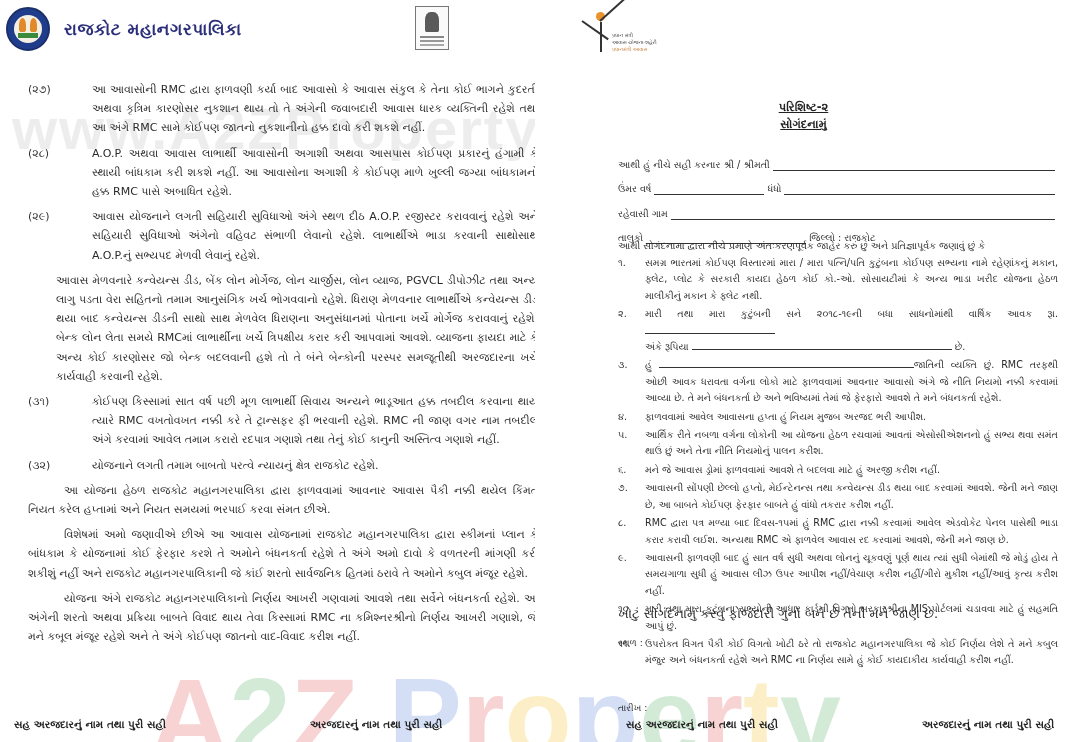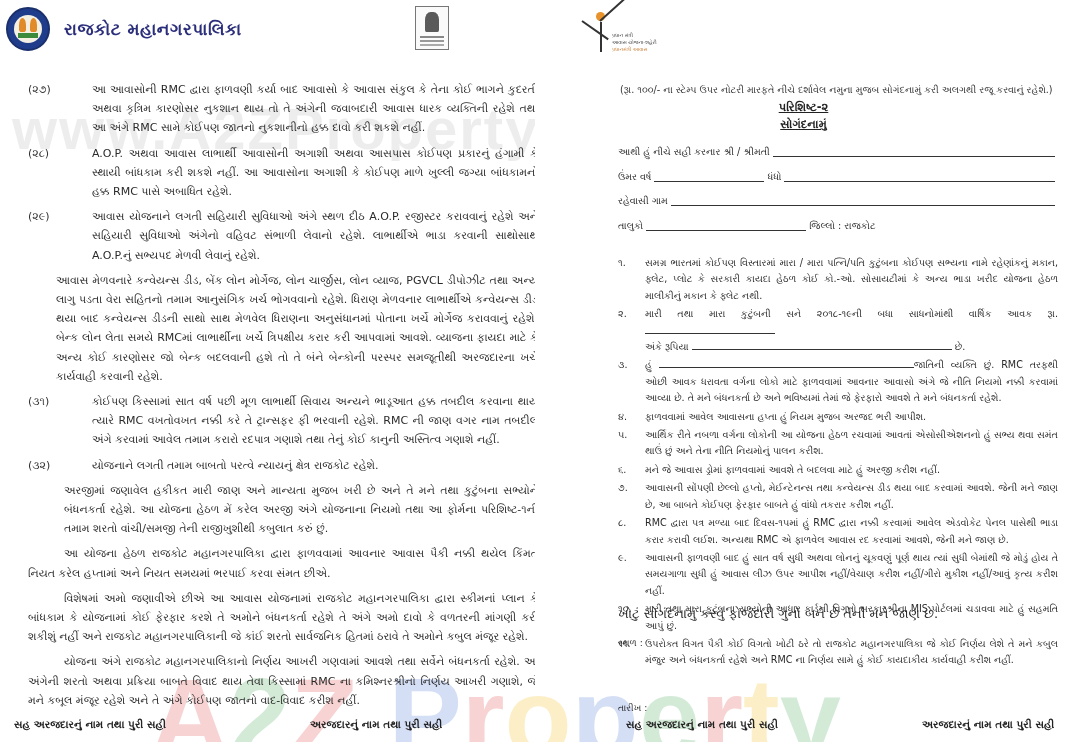--- a/index.html
+++ b/index.html
@@ -81,21 +81,21 @@
   .pmay-logo .wall { position: absolute; left: 20px; top: 16px; width: 2px; height: 30px; background: #333; }
   .pmay-logo .t1, .pmay-logo .t2, .pmay-logo .t3 { position: absolute; left: 32px; font-size: 5px; white-space: nowrap; }
   .pmay-logo .t1 { top: 26px; color: #333; }
   .pmay-logo .t2 { top: 33px; color: #333; }
   .pmay-logo .t3 { top: 40px; color: #c7782a; }
 
   .stamp-note { position: absolute; left: 80px; top: 84px; font-size: 9.6px; color: #333; white-space: nowrap; }
   .annex-title { position: absolute; left: 0; width: 527px; text-align: center; font-weight: bold; font-size: 11.5px; text-decoration: underline; color: #222; }
 
   .form-lines { position: absolute; left: 78px; top: 146px; width: 440px; font-size: 9.6px; }
-  .fline { display: flex; align-items: flex-start; height: 24.5px; }
+  .fline { display: flex; align-items: flex-end; height: 24.5px; }
   .fline .blank { border-bottom: 1px solid #333; height: 10px; margin: 0 3px; }
   .fline .grow { flex: 1; }
 
   .decl-intro { position: absolute; left: 78px; top: 240px; font-size: 9.6px; white-space: nowrap; }
   .decl-list { position: absolute; left: 78px; top: 255px; width: 440px; font-size: 9.6px; line-height: 16.4px; }
   .ditem { display: flex; margin-bottom: 2px; }
   .ditem .num { width: 27px; flex: none; }
   .ditem .txt { flex: 1; text-align: justify; }
   .inline-blank { display: inline-block; border-bottom: 1px solid #333; height: 9px; vertical-align: baseline; }
   .closing { position: absolute; left: 78px; top: 606px; font-size: 13px; white-space: nowrap; }
@@ -139,42 +139,40 @@
       <span class="txt">આવાસ મેળવનારે કન્વેયન્સ ડીડ, બેંક લોન મોર્ગેજ, લોન ચાર્જીસ, લોન વ્યાજ, PGVCL ડીપોઝીટ તથા અન્ય લાગુ પડતા વેરા સહિતનો તમામ આનુસંગિક ખર્ચ ભોગવવાનો રહેશે. ધિરાણ મેળવનાર લાભાર્થીએ કન્વેયન્સ ડીડ થયા બાદ કન્વેયન્સ ડીડની સાથો સાથ મેળવેલ ધિરાણના અનુસંધાનમાં પોતાના ખર્ચે મોર્ગેજ કરાવવાનું રહેશે. બેન્ક લોન લેતા સમયે RMCમાં લાભાર્થીના ખર્ચે ત્રિપક્ષીય કરાર કરી આપવામાં આવશે. વ્યાજના ફાયદા માટે કે અન્ય કોઈ કારણોસર જો બેન્ક બદલવાની હશે તો તે બંને બેન્કોની પરસ્પર સમજૂતીથી અરજદારના ખર્ચે કાર્યવાહી કરવાની રહેશે.</span>
     </div>
     <div class="clause">
       <span class="num">(૩૧)</span>
       <span class="txt">કોઈપણ કિસ્સામાં સાત વર્ષ પછી મૂળ લાભાર્થી સિવાય અન્યને ભાડૂઆત હક્ક તબદીલ કરવાના થાય ત્યારે RMC વખતોવખત નક્કી કરે તે ટ્રાન્સફર ફી ભરવાની રહેશે. RMC ની જાણ વગર નામ તબદીલ અંગે કરવામાં આવેલ તમામ કરારો રદપાત્ર ગણાશે તથા તેનું કોઈ કાનુની અસ્તિત્વ ગણાશે નહીં.</span>
     </div>
     <div class="clause">
       <span class="num">(૩૨)</span>
       <span class="txt">યોજનાને લગતી તમામ બાબતો પરત્વે ન્યાયનું ક્ષેત્ર રાજકોટ રહેશે.</span>
     </div>
-    <div class="indent-para">અરજીમાં જણાવેલ હકીકત મારી જાણ અને માન્યતા મુજબ ખરી છે અને તે મને તથા કુટુંબના સભ્યોને બંધનકર્તા રહેશે. આ યોજના હેઠળ મેં કરેલ અરજી અંગે યોજનાના નિયમો તથા આ ફોર્મના પરિશિષ્ટ-૧ની તમામ શરતો વાંચી/સમજી તેની રાજીખુશીથી કબુલાત કરું છું.</div>
     <div class="body-para">આ યોજના હેઠળ રાજકોટ મહાનગરપાલિકા દ્વારા ફાળવવામાં આવનાર આવાસ પૈકી નક્કી થયેલ કિંમત નિયત કરેલ હપ્તામાં અને નિયત સમયમાં ભરપાઈ કરવા સંમત છીએ.</div>
     <div class="body-para">વિશેષમાં અમો જણાવીએ છીએ આ આવાસ યોજનામાં રાજકોટ મહાનગરપાલિકા દ્વારા સ્કીમનાં પ્લાન કે બાંધકામ કે યોજનામાં કોઈ ફેરફાર કરશે તે અમોને બંધનકર્તા રહેશે તે અંગે અમો દાવો કે વળતરની માંગણી કરી શકીશું નહીં અને રાજકોટ મહાનગરપાલિકાની જે કાંઈ શરતો સાર્વજનિક હિતમાં ઠરાવે તે અમોને કબુલ મંજૂર રહેશે.</div>
     <div class="body-para">યોજના અંગે રાજકોટ મહાનગરપાલિકાનો નિર્ણય આખરી ગણવામાં આવશે તથા સર્વેને બંધનકર્તા રહેશે. આ અંગેની શરતો અથવા પ્રક્રિયા બાબતે વિવાદ થાય તેવા કિસ્સામાં RMC ના કમિશ્નરશ્રીનો નિર્ણય આખરી ગણાશે, જે મને કબૂલ મંજૂર રહેશે અને તે અંગે કોઈપણ જાતનો વાદ-વિવાદ કરીશ નહીં.</div>
   </div>
 
   <div class="sign-row" style="left:14px;">સહ અરજદારનું નામ તથા પુરી સહી</div>
   <div class="sign-row" style="left:310px;">અરજદારનું નામ તથા પુરી સહી</div>
 </div>
 
 <div class="page page-right">
   <div class="pmay-logo">
     <div class="sun"></div>
       <div class="roof-l"></div>
       <div class="roof-r"></div>
       <div class="wall"></div>
     <div class="t1">પ્રધાન મંત્રી</div>
     <div class="t2">આવાસ યોજના-શહેરી</div>
     <div class="t3">પ્રધાનમંત્રી આવાસ</div>
   </div>
 
-  <div class="stamp-note">(રૂા. ૧૦૦/- ના સ્ટેમ્પ ઉપર નોટરી મારફતે નીચે દર્શાવેલ નમુના મુજબ સોગંદનામું કરી અલગથી રજૂ કરવાનું રહેશે.)</div>
   <div class="annex-title" style="top:100px;">પરિશિષ્ટ-૨</div>
   <div class="annex-title" style="top:117px;">સોગંદનામું</div>
 
   <div class="form-lines">
     <div class="fline">
       <span>આથી હું નીચે સહી કરનાર શ્રી / શ્રીમતી</span>
       <span class="blank grow"></span>
     </div>
     <div class="fline">
       <span>ઉંમર વર્ષ</span>
@@ -186,20 +184,21 @@
       <span>રહેવાસી ગામ</span>
       <span class="blank grow"></span>
     </div>
     <div class="fline">
       <span>તાલુકો</span>
       <span class="blank" style="width:160px;"></span>
       <span>જિલ્લો : રાજકોટ</span>
     </div>
   </div>
 
+  <div class="decl-intro">આથી સોગંદનામા દ્વારા નીચે પ્રમાણે અંતઃકરણપૂર્વક જાહેર કરું છું અને પ્રતિજ્ઞાપૂર્વક જણાવું છું કે</div>
 
   <div class="decl-list">
     <div class="ditem">
       <span class="num">૧.</span>
       <span class="txt">સમગ્ર ભારતમાં કોઈપણ વિસ્તારમાં મારા / મારા પત્નિ/પતિ કુટુંબના કોઈપણ સભ્યના નામે રહેણાંકનું મકાન, ફ્લેટ, પ્લોટ કે સરકારી કાયદા હેઠળ કોઈ કો.-ઓ. સોસાયટીમાં કે અન્ય ભાડા ખરીદ યોજના હેઠળ માલીકીનું મકાન કે ફ્લેટ નથી.</span>
     </div>
     <div class="ditem">
       <span class="num">૨.</span>
       <span class="txt">
         <span>મારી તથા મારા કુટુંબની સને ૨૦૧૮-૧૯ની બધા સાધનોમાંથી વાર્ષિક આવક રૂા.</span>

